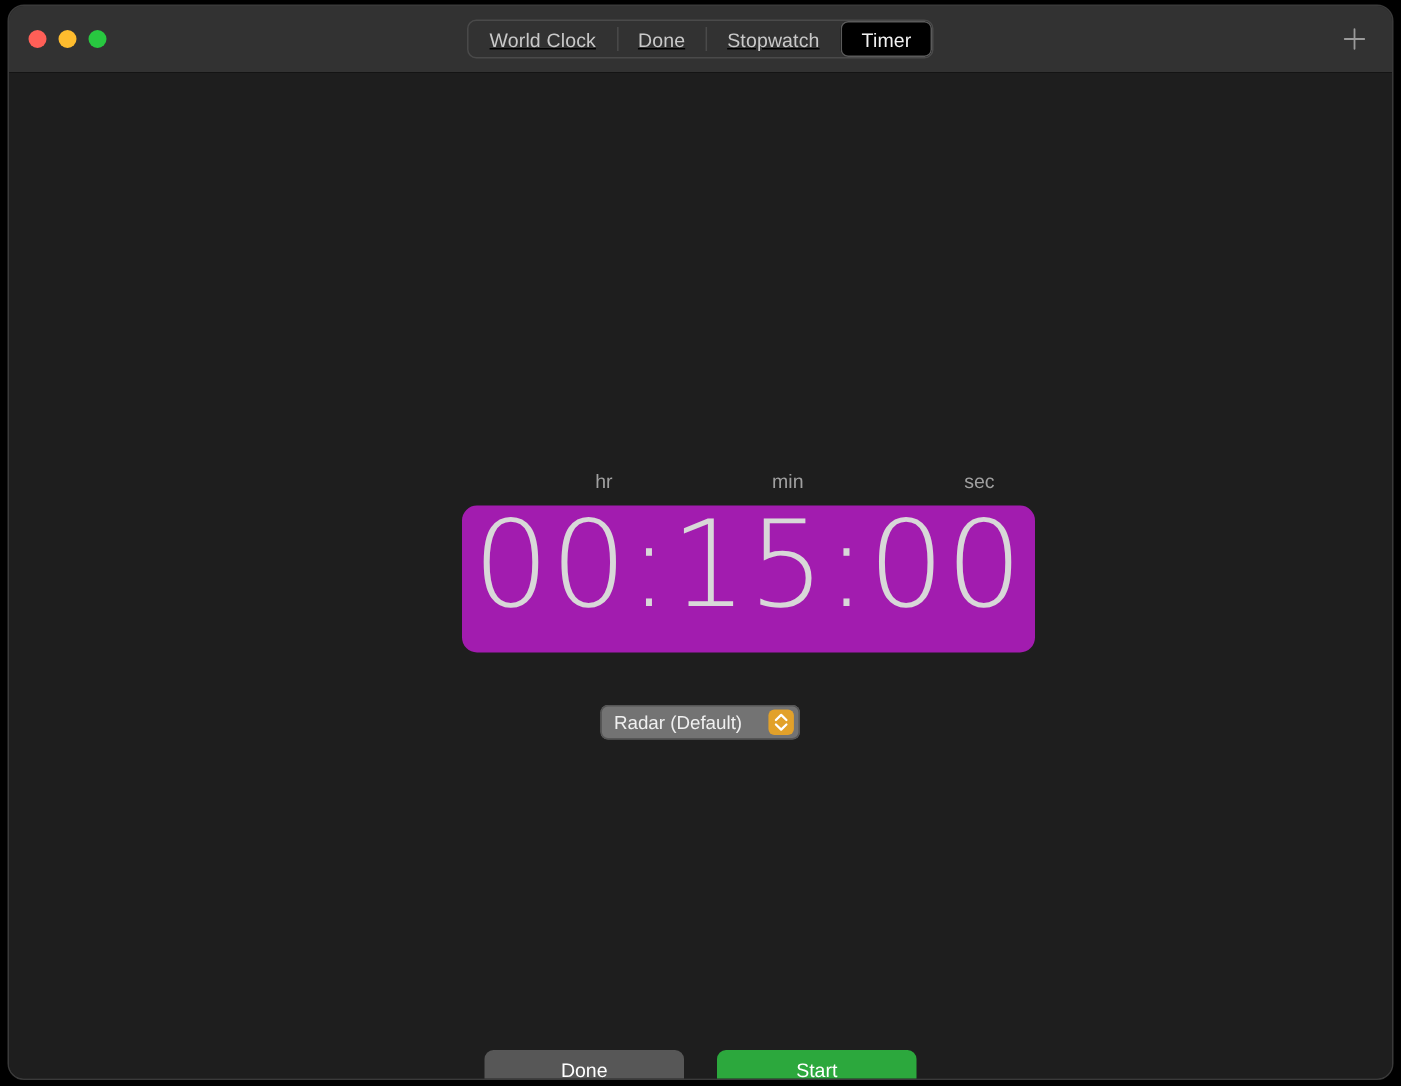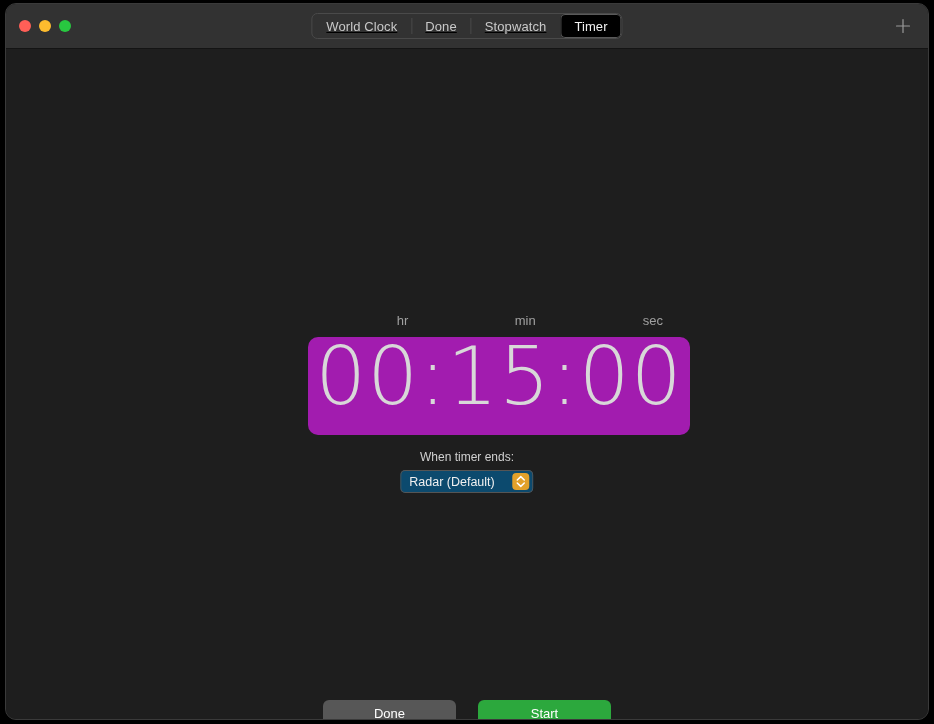--- a/index.html
+++ b/index.html
@@ -182,21 +182,21 @@
   }
 
   #sound-popup {
     position: absolute;
     left: 50%;
     top: 421px;
     transform: translateX(-50%);
     height: 23px;
     display: flex;
     align-items: center;
-    background: #0c4a6e;
+    background: #737373;
     border-radius: 5px;
     padding: 0 4px 0 9px;
     gap: 18px;
     cursor: default;
     box-shadow: 0 0 0 1px #555 inset;
   }
   #sound-popup-label {
     font-size: 12.5px;
     color: #f0f0f0;
     white-space: nowrap;
@@ -274,21 +274,20 @@
     <div id="unit-labels">
       <div class="unit-label">hr</div>
       <div class="unit-label">min</div>
       <div class="unit-label">sec</div>
     </div>
 
     <div id="timer-box">
       <div id="timer-display">00:15:00</div>
     </div>
 
-    <div id="ends-label">When timer ends:</div>
 
     <div id="sound-popup">
       <span id="sound-popup-label">Radar (Default)</span>
       <span id="sound-popup-chevrons">
         <svg width="11" height="13" viewBox="0 0 11 13" aria-hidden="true">
           <path d="M2 5 L5.5 1.6 L9 5" fill="none" stroke="#ffffff" stroke-width="1.5" stroke-linecap="round" stroke-linejoin="round"></path>
           <path d="M2 8 L5.5 11.4 L9 8" fill="none" stroke="#ffffff" stroke-width="1.5" stroke-linecap="round" stroke-linejoin="round"></path>
         </svg>
       </span>
     </div>

